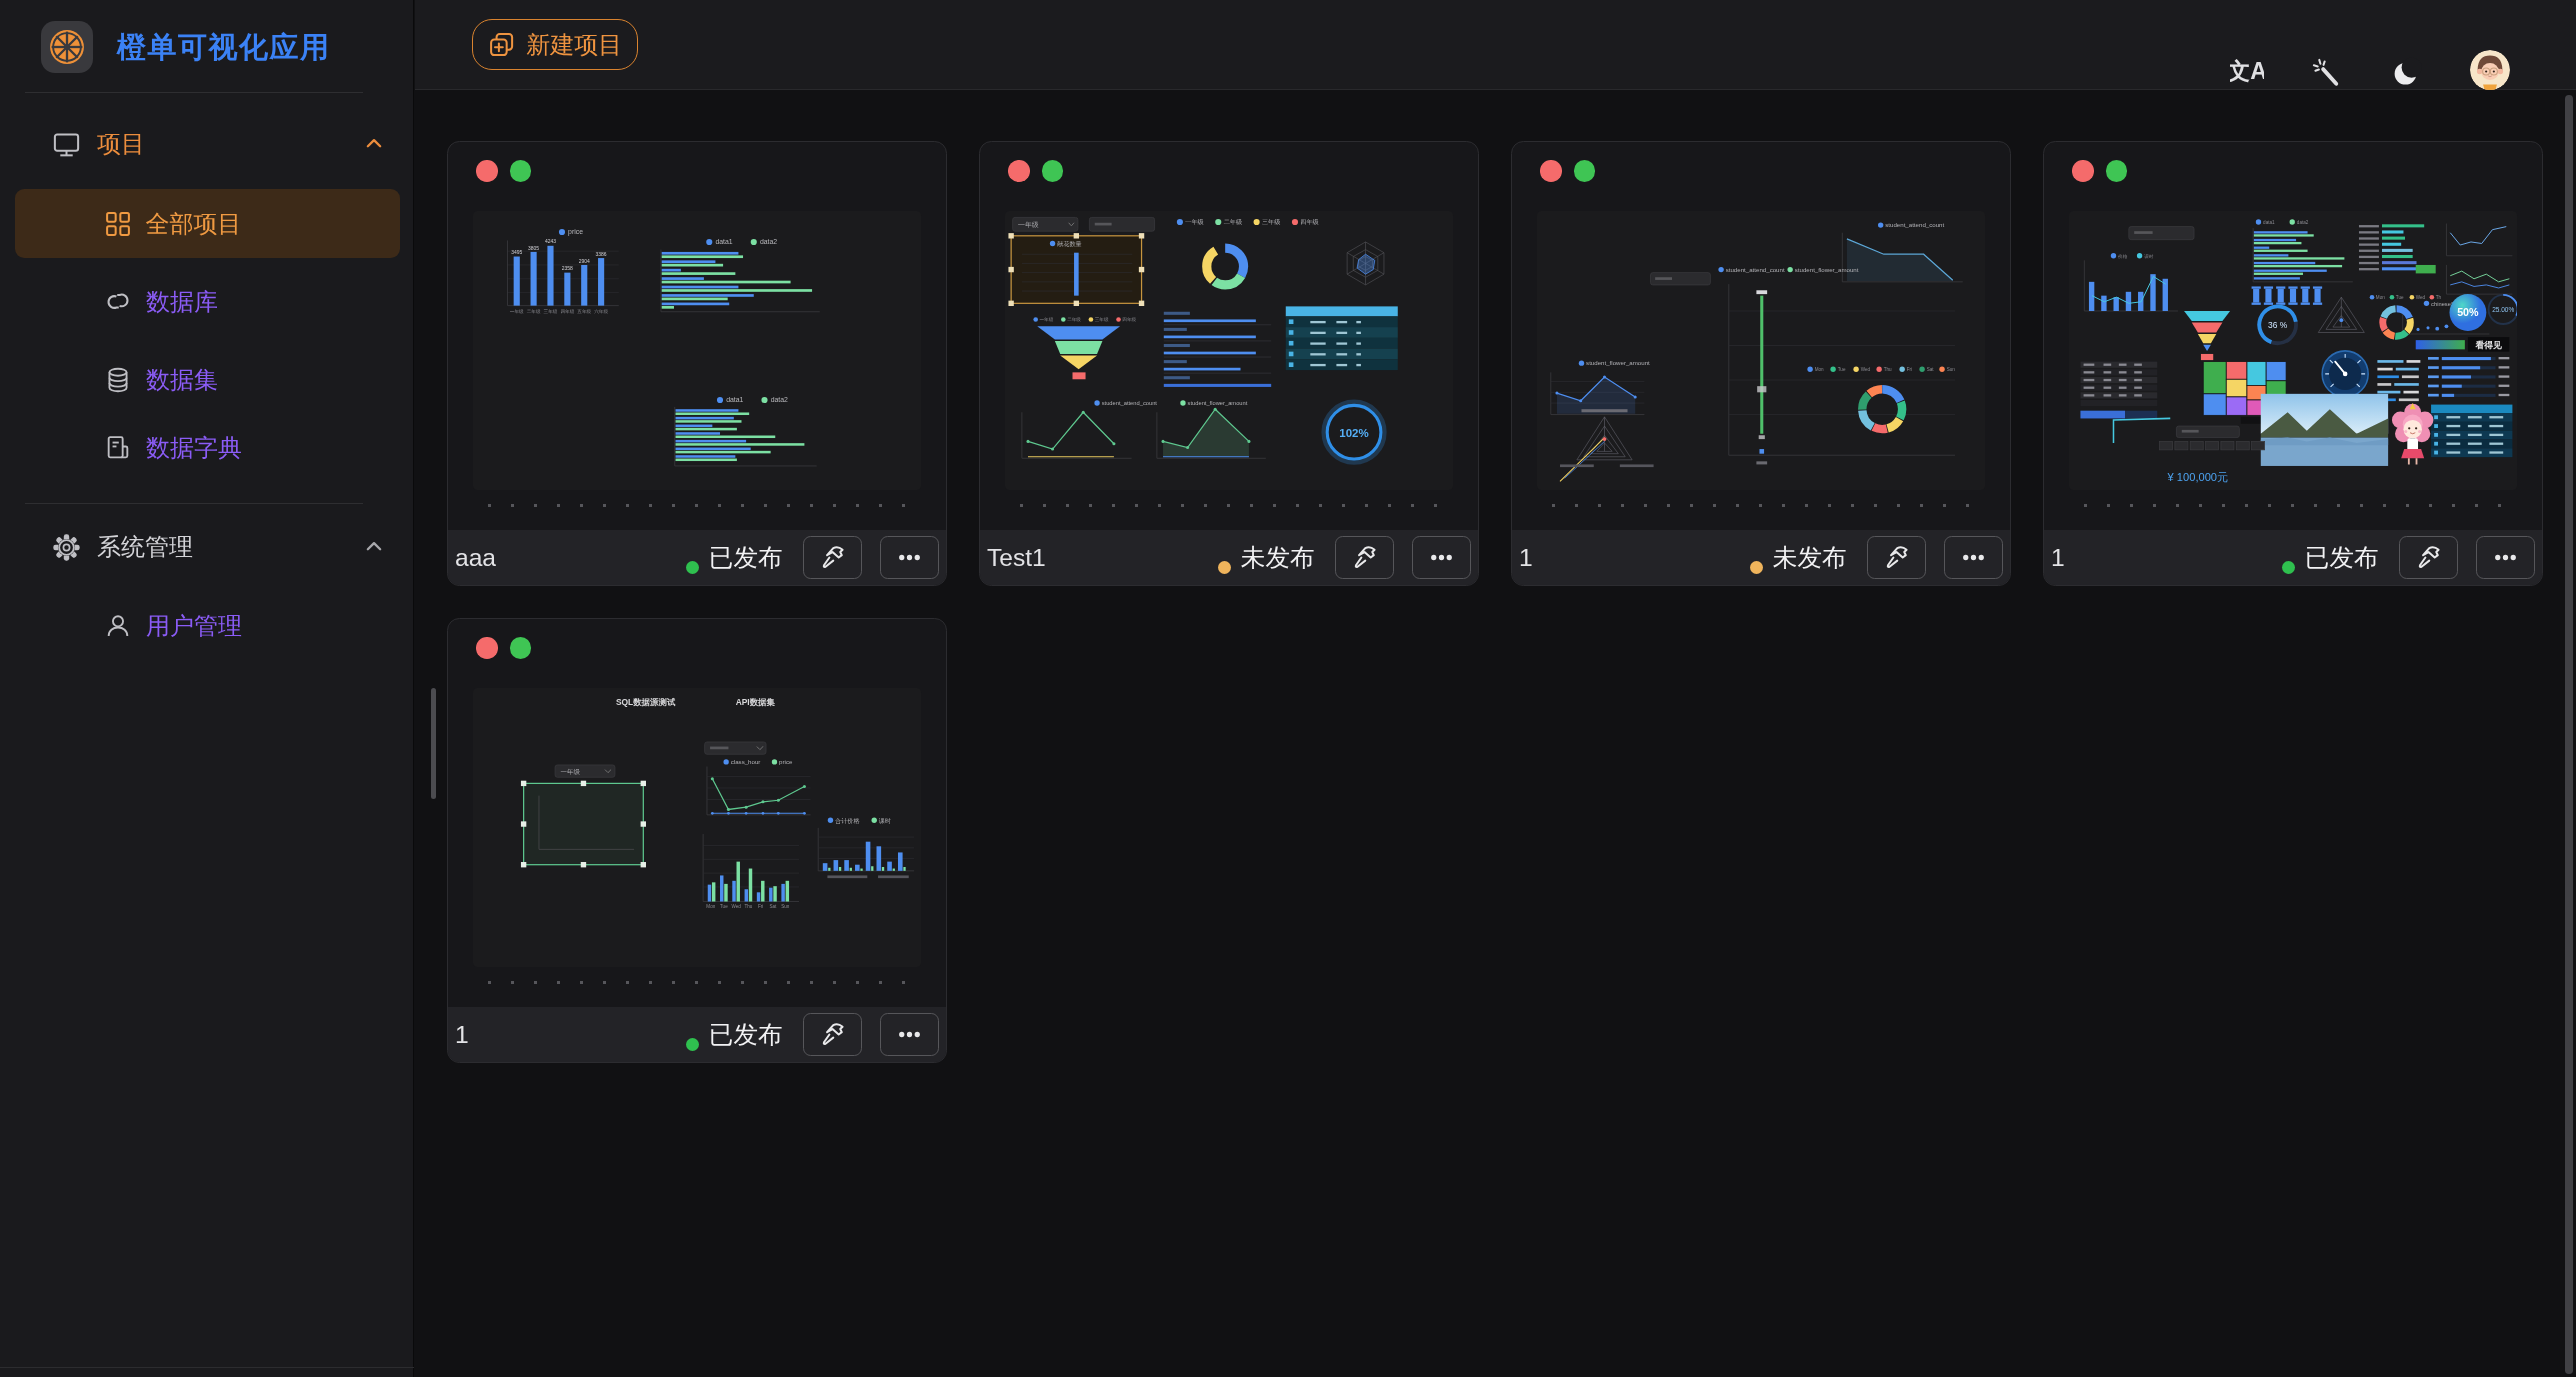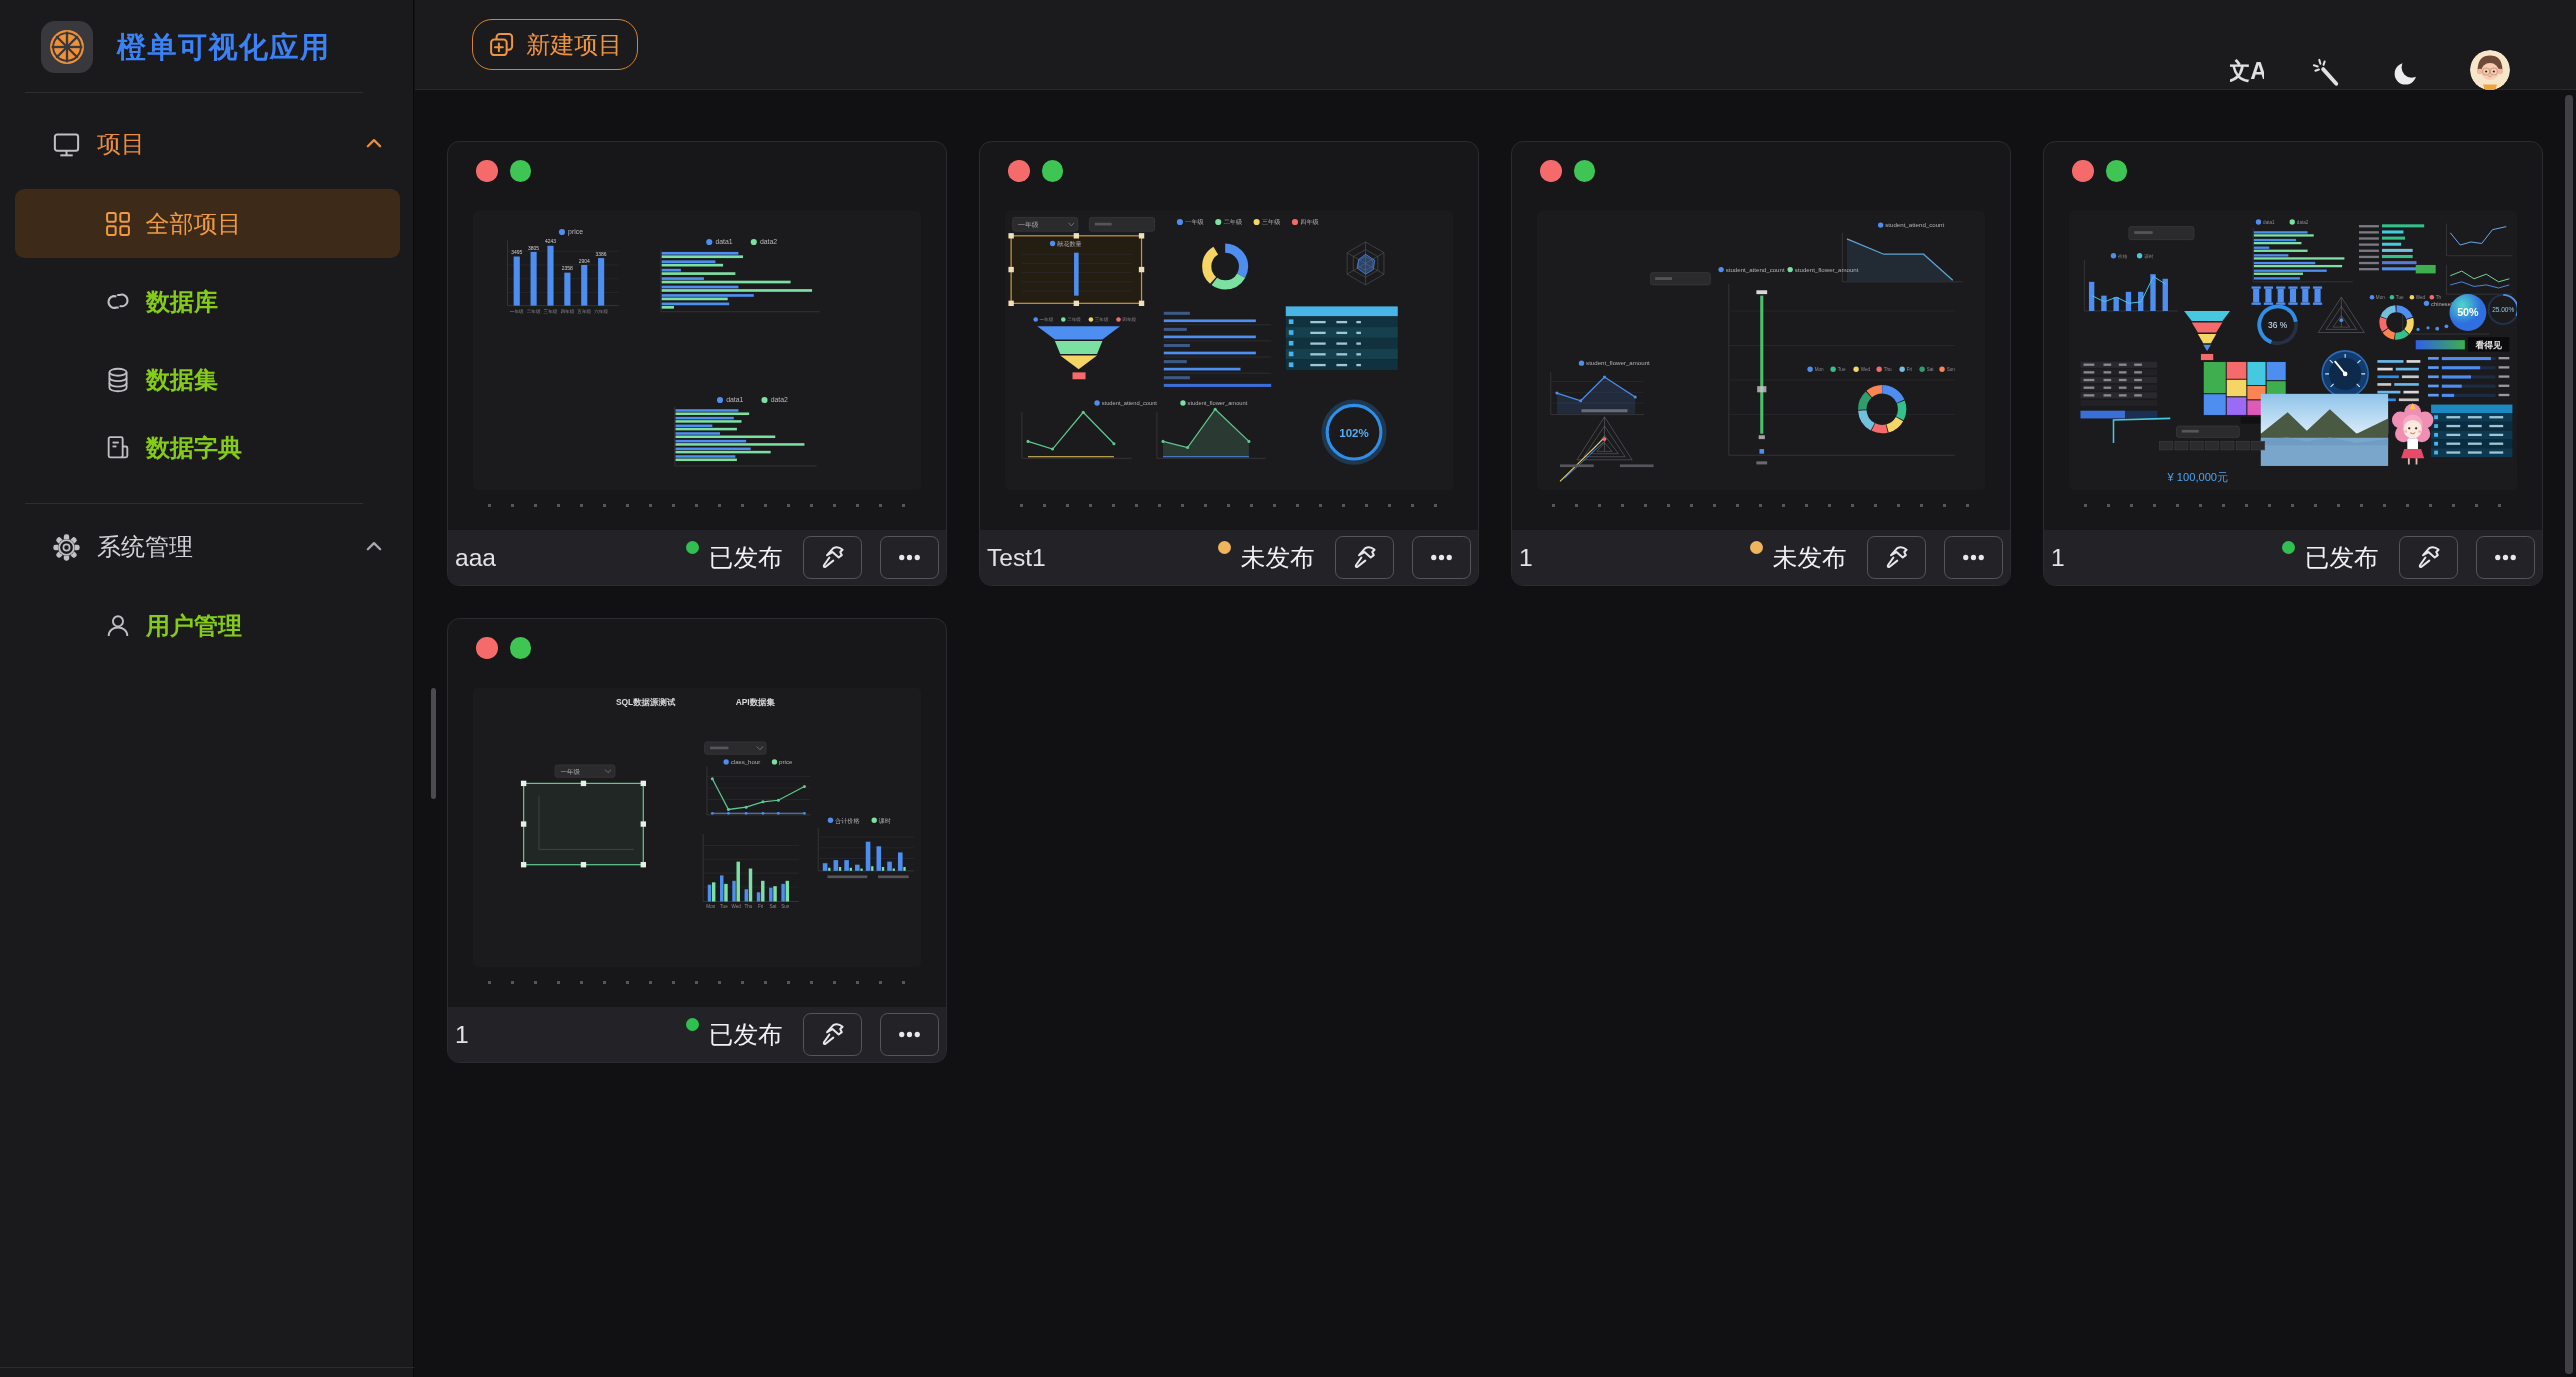--- a/index.html
+++ b/index.html
@@ -14,21 +14,21 @@
     border-radius:14px; background:#39393d; display:flex; align-items:center; justify-content:center; }
   .app-title { position:absolute; left:117px; top:28px; font-size:29px; font-weight:bold; color:#3b82f6; letter-spacing:1.5px;}
   .side-div { position:absolute; left:25px; width:338px; height:0.8px; background:#2e2e31; }
   .srow { position:absolute; left:0; width:414px; height:54px; cursor:pointer; }
   .srow .icon { position:absolute; left:51px; top:11.5px; }
   .srow .lbl { position:absolute; left:97px; top:50%; transform:translateY(-50%); font-size:24px; color:#d4d4d8; }
   .srow .lbl.orange { color:#ec8d3d; }
   .srow .chev { position:absolute; left:364px; top:17px; }
   .subrow { position:absolute; left:0; width:414px; height:54px; cursor:pointer; }
   .subrow .icon { position:absolute; left:104px; top:13px; }
-  .subrow .lbl { position:absolute; left:146px; top:50%; transform:translateY(-50%); font-size:24px; color:#84cc16;font-weight:bold; }
+  .subrow .lbl { position:absolute; left:146px; top:50%; transform:translateY(-50%); font-size:24px; color:#8b5cf6; }
   .active-item { position:absolute; left:15.4px; top:189px; width:385px; height:69px;
     background:#3d2a18; border-radius:9.2px; cursor:pointer; }
   .active-item .icon { position:absolute; left:89px; top:21px; }
   .active-item .lbl { position:absolute; left:130px; top:50%; transform:translateY(-50%); font-size:24px; color:#f09a42; }
   .side-bottom-div { position:absolute; left:0; top:1367px; width:414px; height:0.8px; background:#2c2c2f; }
 
   
   .topbar { position:absolute; left:415px; top:0; width:2161px; height:90px;
     background:#1b1b1e; border-bottom:0.8px solid #29292c; }
   .newbtn { position:absolute; left:46px; top:19px; width:166px; height:51px;
@@ -48,21 +48,21 @@
   .tl { width:21.5px; height:21.5px; border-radius:50%; }
   .tl.red { background:#f56b6b; } .tl.grn { background:#3fc554; }
   .thumb { position:absolute; left:25px; top:69px; width:448px; height:279px;
     background:#1b1b1d; border-radius:4.6px; overflow:hidden; cursor:pointer; }
   .thumb svg { display:block; }
   .dotline { position:absolute; top:362px; left:40px; right:34px; height:3.1px;
     background:repeating-linear-gradient(90deg,#56565b 0 3.1px,transparent 3.1px 23px); }
   .cfooter { position:absolute; left:0; right:0; bottom:0; height:55px; background:#232327;
     display:flex; align-items:center; padding:0 7px; }
   .cname { font-size:24.6px; color:#e3e3e6; flex:1; }
-  .status { display:flex; align-items:flex-start; gap:10px; font-size:24.6px; color:#f2f2f4; margin-right:20px; }
+  .status { display:flex; align-items:flex-end; gap:10px; font-size:24.6px; color:#f2f2f4; margin-right:20px; }
   .sdot { width:13px; height:13px; border-radius:50%; }
   .sdot.pub { background:#2fc04f; } .sdot.unpub { background:#efb45c; }
   .cbtn { width:59px; height:43px; background:transparent; border:1.5px solid #56565a;
     border-radius:7.7px; display:flex; align-items:center; justify-content:center; cursor:pointer; }
   .cbtn + .cbtn { margin-left:18.4px; }
 
   
   .vscroll { position:absolute; right:3.1px; top:95px; width:7.7px; height:1279px;
     background:#414145; border-radius:3.8px; cursor:pointer; }
   .mscroll { position:absolute; left:431px; top:688px; width:5.4px; height:111px;

